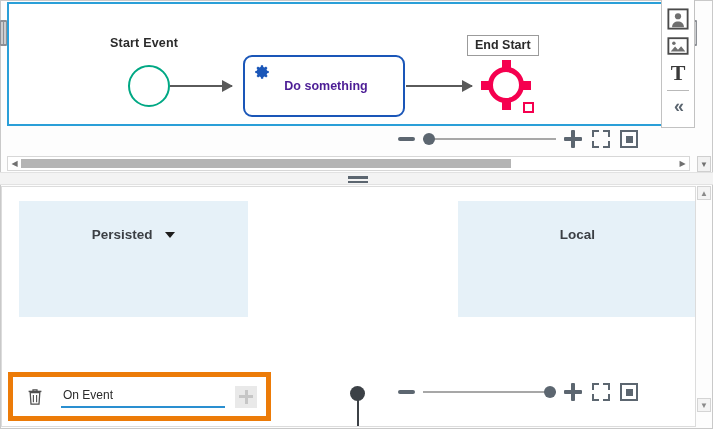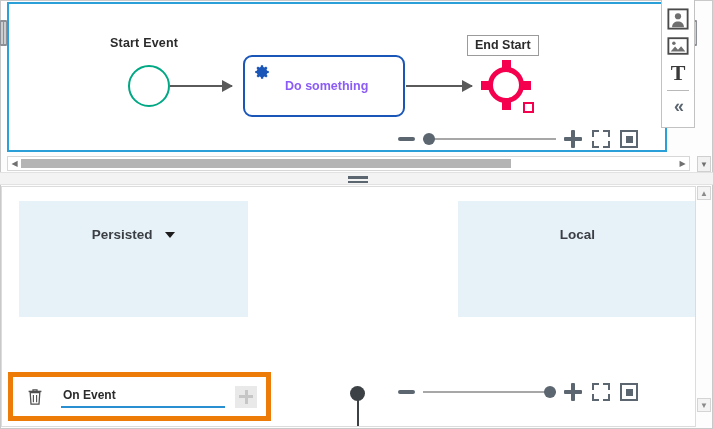--- a/index.html
+++ b/index.html
@@ -8,43 +8,43 @@
     background:#ffffff;
     font-family:"Liberation Sans", sans-serif;
     -webkit-font-smoothing:antialiased;
   }
   #app{position:relative;width:713px;height:429px;background:#fdfdfd;}
 
   
   .outer-border{position:absolute;inset:0;border:1px solid #c9c9c9;box-sizing:border-box;pointer-events:none;}
 
   
-  .top-pane{position:absolute;left:7px;top:2px;width:660px;height:150px;
+  .top-pane{position:absolute;left:7px;top:2px;width:660px;height:124px;
     background:#ffffff;border:2px solid #2a9fd8;box-sizing:border-box;}
   .canvas{position:absolute;inset:0;overflow:hidden;}
 
   
   .vhandle{position:absolute;width:7px;height:26px;background:#8d9096;
     border-radius:1px;}
   .vhandle::before,.vhandle::after{content:"";position:absolute;top:2px;width:2px;height:22px;
     background:#ffffff;opacity:.55;}
   .vhandle::before{left:1px;}
   .vhandle::after{left:4px;}
   #handle-left{left:0px;top:20px;}
   #handle-right{left:690px;top:20px;}
 
   
   .lbl-start{position:absolute;left:101px;top:32px;font-size:12.5px;font-weight:700;color:#2b2b2b;letter-spacing:.2px;}
   .start-circle{position:absolute;left:119px;top:61px;width:42px;height:42px;border-radius:50%;
     border:2.5px solid #00a884;background:#ffffff;box-sizing:border-box;}
 
   .task-box{position:absolute;left:234px;top:51px;width:162px;height:62px;
     border:2px solid #1a56b8;border-radius:9px;background:#ffffff;box-sizing:border-box;}
-  .task-label{position:absolute;left:0;right:0;top:22px;text-align:left;
-    font-size:12.5px;font-weight:700;color:#8b5cf6;padding-left:40px;}
+  .task-label{position:absolute;left:0;right:0;top:22px;text-align:center;
+    font-size:12.5px;font-weight:700;color:#4c1d95;padding-left:4px;}
   .gear{position:absolute;left:8px;top:6px;width:18px;height:18px;}
 
   .end-wrap{position:absolute;left:473px;top:57px;width:48px;height:48px;}
   .end-circle{position:absolute;left:6px;top:6px;width:36px;height:36px;border-radius:50%;
     border:5px solid #f5004f;background:#ffffff;box-sizing:border-box;}
   .handle-sq{position:absolute;width:9px;height:9px;background:#f5004f;}
   .hs-n{left:19.5px;top:-1px;}
   .hs-s{left:19.5px;top:40px;}
   .hs-w{left:-1px;top:19.5px;}
   .hs-e{left:40px;top:19.5px;}
@@ -137,21 +137,21 @@
   .mid-start{position:absolute;left:348px;top:199px;width:15px;height:15px;border-radius:50%;background:#3c4146;}
   .mid-line{position:absolute;left:355px;top:213px;width:1.5px;height:42px;background:#3c4146;}
 
   
   .footer-hl{position:absolute;left:8px;top:372px;width:263px;height:49px;
     border:5px solid #ec7b08;background:#ffffff;box-sizing:border-box;
     display:flex;align-items:center;}
   .trash{position:relative;width:16px;height:18px;margin-left:14px;flex:0 0 auto;}
   .field{position:relative;margin-left:18px;width:164px;flex:0 0 auto;}
   .field input{width:100%;border:none;border-bottom:2.5px solid #2a8fd0;background:transparent;
-    font-family:"Liberation Sans", sans-serif;font-size:12px;font-weight:700;color:#2b2b2b;
+    font-family:"Liberation Sans", sans-serif;font-size:12px;font-weight:400;color:#2b2b2b;
     padding:0 0 4px 2px;outline:none;box-sizing:border-box;}
   .addbtn{width:22px;height:22px;margin-left:10px;background:#e9e9e9;position:relative;flex:0 0 auto;}
   .addbtn::before{content:"";position:absolute;left:4px;top:9.5px;width:14px;height:3px;background:#c6c6c6;}
   .addbtn::after{content:"";position:absolute;left:9.5px;top:4px;width:3px;height:14px;background:#c6c6c6;}
 </style>
 </head>
 <body>
 
 <div id="app">
 

